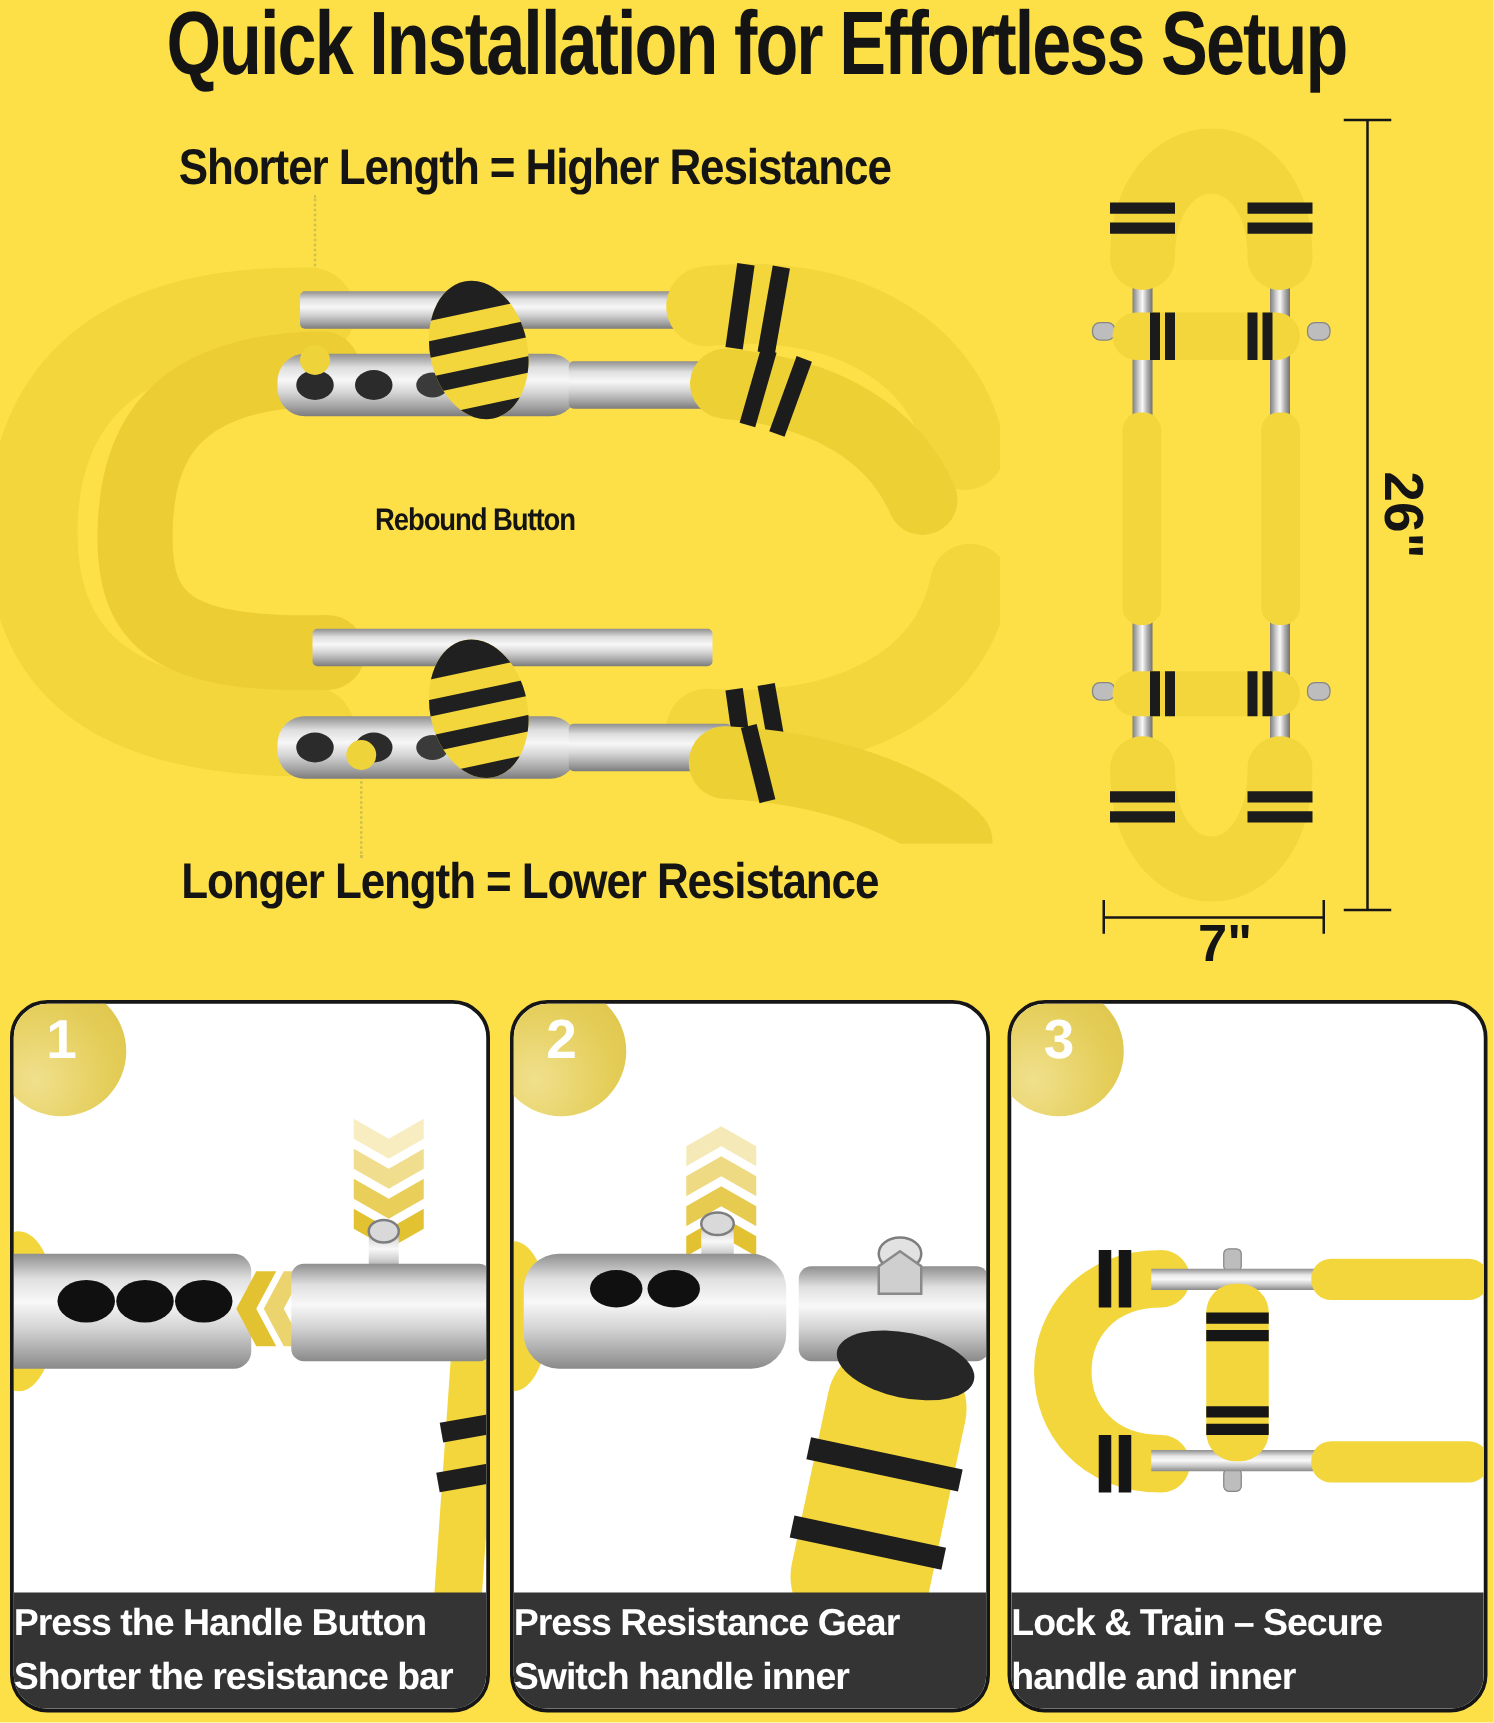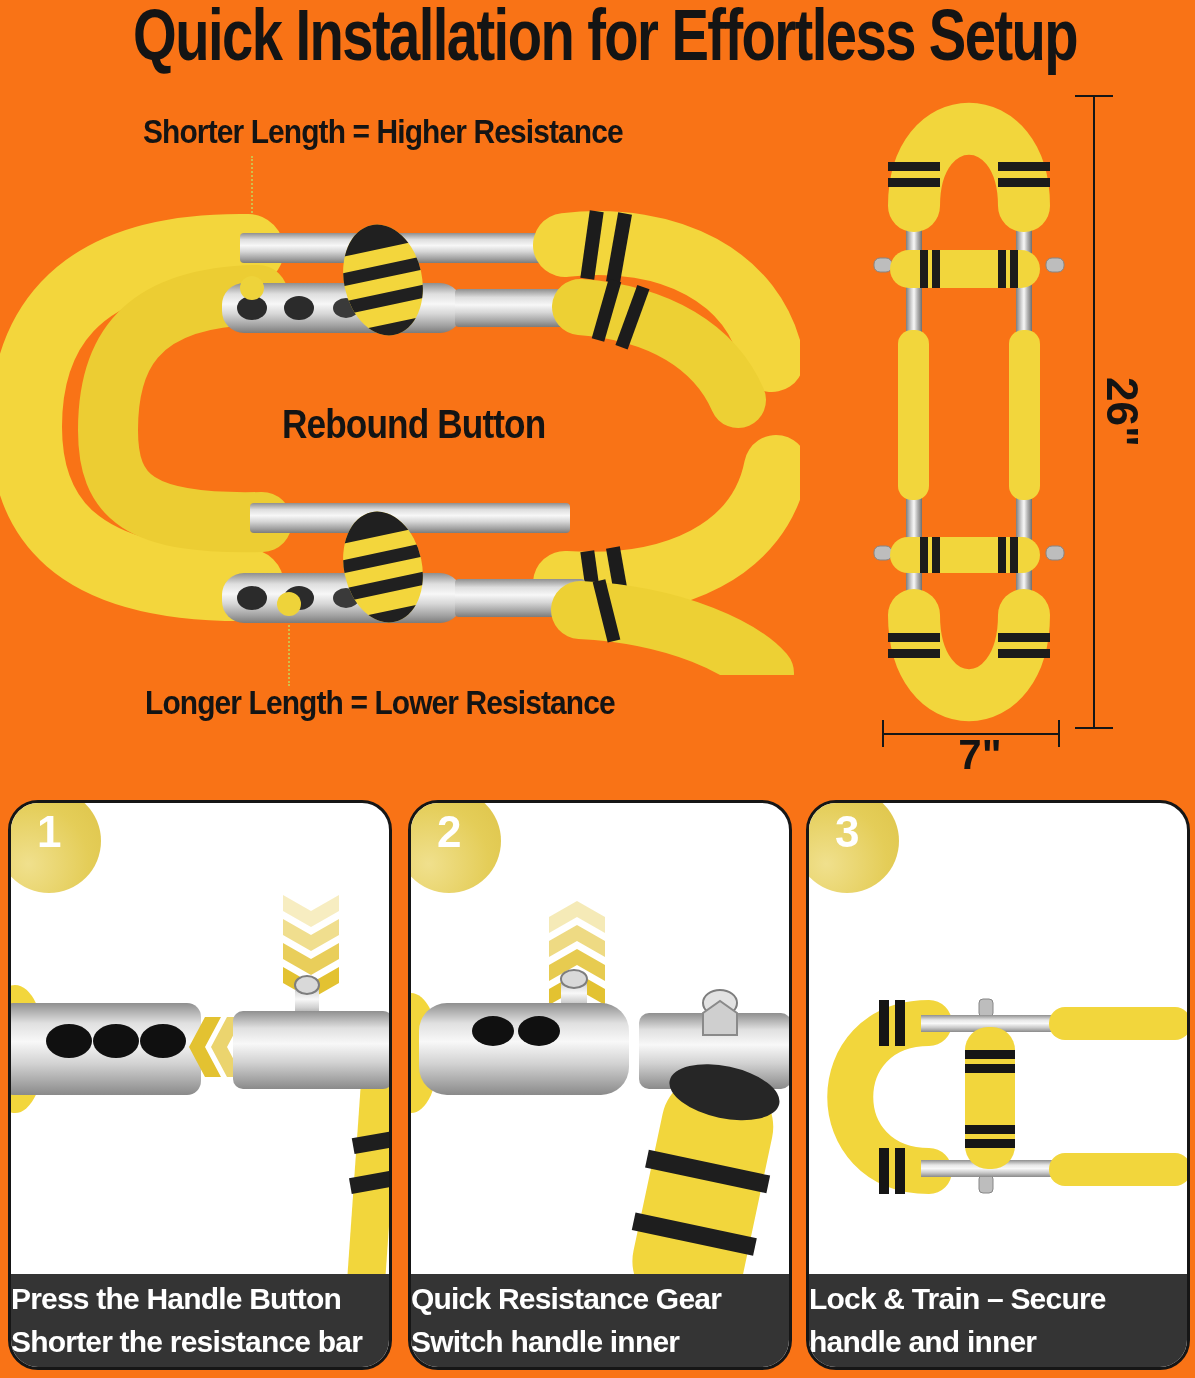--- a/index.html
+++ b/index.html
@@ -1,29 +1,29 @@
 <!DOCTYPE html>
 <html><head>
 <meta charset="utf-8">
 <style>
   html,body{margin:0;padding:0;background:#ffffff;}
   body{font-family:"Liberation Sans", sans-serif; width:1195px; height:1378px; position:relative; overflow:hidden;}
-  .stage{position:absolute; inset:0; width:1195px; height:1378px; background:#f97316;}
+  .stage{position:absolute; inset:0; width:1195px; height:1378px; background:#fde047;}
 
   
   .title{position:absolute; top:-6px; left:0; width:1195px; text-align:center; white-space:nowrap;}
   .title span{display:inline-block; font-size:72px; font-weight:bold; color:#141414;
               letter-spacing:-2px; transform:scaleX(0.78); transform-origin:center top;}
 
   
   .lbl{position:absolute; font-weight:bold; color:#141414; white-space:nowrap;
-       font-size:34px; letter-spacing:-1px;}
+       font-size:40px; letter-spacing:-1px;}
   .lbl span{display:inline-block; transform:scaleX(0.88); transform-origin:left center;}
   .lbl-shorter{left:143px; top:112px;}
-  .lbl-rebound{left:282px; top:402px; font-size:40px;}
+  .lbl-rebound{left:300px; top:402px; font-size:25px;}
   .lbl-longer{left:145px; top:683px;}
 
   
   .dotline{position:absolute; width:0; border-left:2px dotted #cfc04a;}
   .dl1{left:251px; top:156px; height:124px;}
   .dl2{left:288px; top:614px; height:72px;}
   .hdot{position:absolute; width:24px; height:24px; border-radius:50%; background:#eed33a;}
   .hd1{left:240px; top:276px;}
   .hd2{left:277px; top:592px;}
 
@@ -293,21 +293,21 @@
         <rect x="0" y="0" width="112" height="240" rx="50" fill="#f2d63c"></rect>
         <ellipse cx="56" cy="16" rx="56" ry="26" fill="#262626"></ellipse>
         <rect x="-6" y="88" width="124" height="18" fill="#1e1e1e"></rect>
         <rect x="-6" y="152" width="124" height="18" fill="#1e1e1e"></rect>
       </g>
     </svg>
     <div class="badge">
       <div class="num">2</div>
     </div>
     <div class="caption">
-      <div>Quick Resistance Gear</div>
+      <div>Press Resistance Gear</div>
       <div>Switch handle inner</div>
     </div>
   </div>
 
   <div class="panel panel-3">
     <svg class="panel-art" width="378" height="474" viewBox="0 0 378 474">
       <defs>
         <linearGradient id="cv3" x1="0" y1="0" x2="0" y2="1">
           <stop offset="0" stop-color="#8f8f8f"></stop>
             <stop offset="0.3" stop-color="#e8e8e8"></stop>

